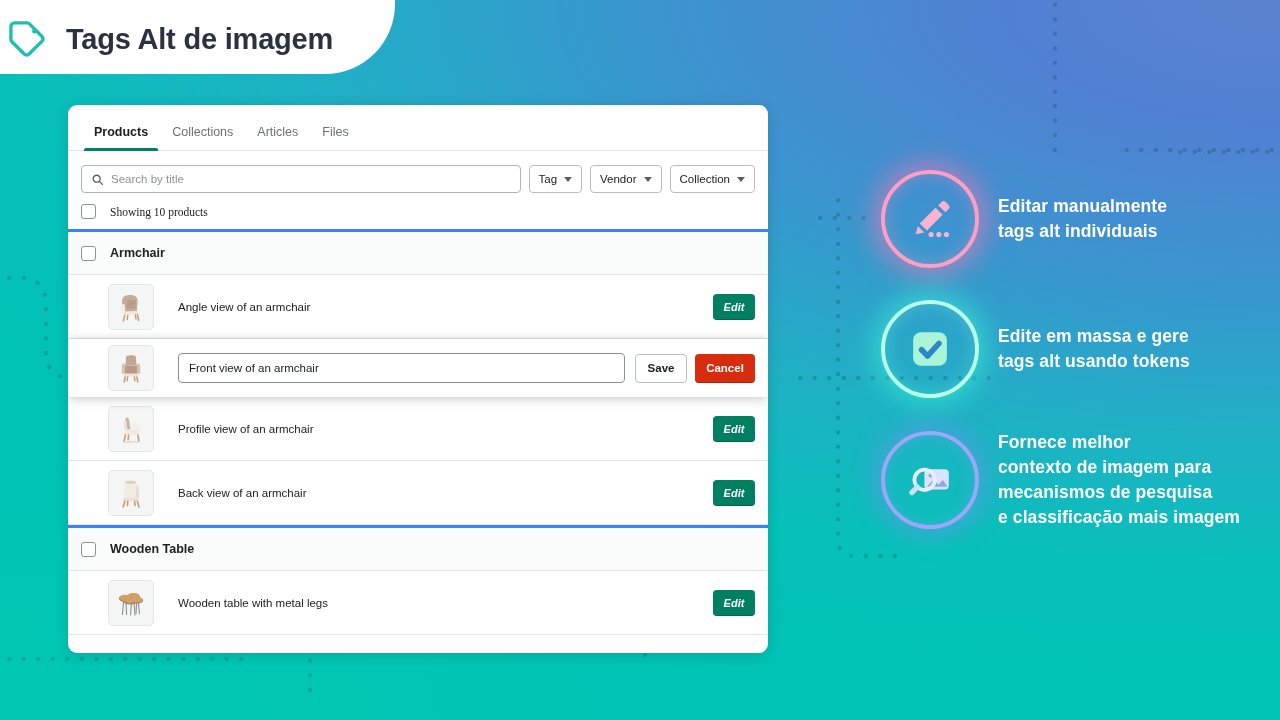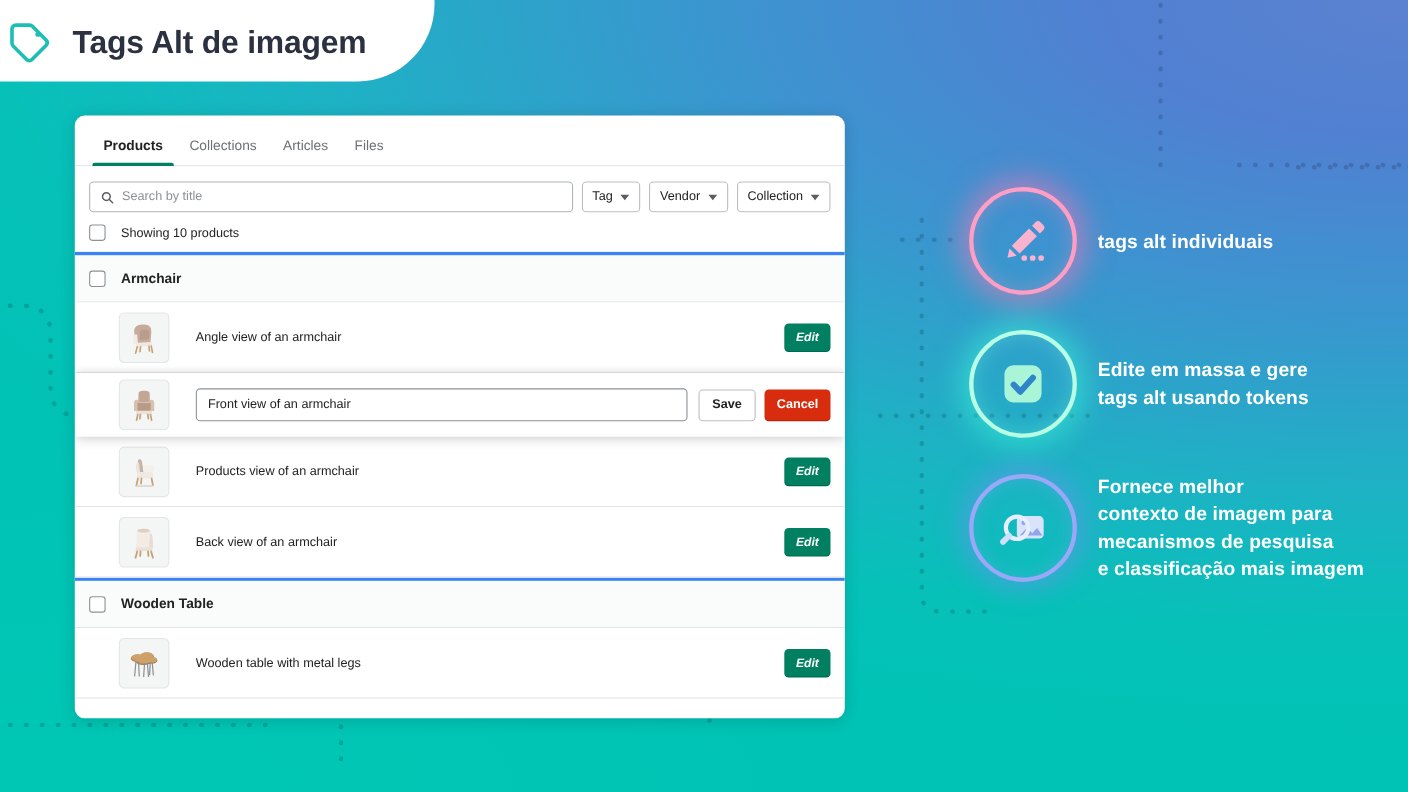--- a/index.html
+++ b/index.html
@@ -100,21 +100,21 @@
 
   .showing-row {
     display: flex; align-items: center; gap: 14px;
     padding: 11px 13px 10px 13px;
   }
   .cbx {
     width: 15px; height: 15px; flex: none;
     border: 1.6px solid #8c9196; border-radius: 3px; background: #fff;
     cursor: pointer;
   }
-  .showing-text { font-size: 11.5px; color: #202223; }
+  .showing-text { font-size: 11.5px; color: #202223; font-family: Liberation Serif, serif; }
 
   
   .group-row {
     display: flex; align-items: center; gap: 14px;
     height: 46px; padding: 0 13px;
     background: #fafbfb;
     border-top: 3px solid #3b82f6;
     border-bottom: 1px solid #e3e5e7;
   }
   .group-name { font-size: 12.5px; font-weight: bold; color: #202223; }
@@ -323,21 +323,21 @@
           <path d="M14.2 11.4c-1.3.4-1.8 2-1.6 4.2l.7 5h3l-.9-9-1.2-.2z" fill="#ece3db"></path>
           <path d="M19 14h8.2c1.2 0 1.8.8 1.8 2.2v4.2h-9.2l-.8-6.4z" fill="#f4efe9"></path>
           <g stroke="#c8a277" stroke-width="1.6" stroke-linecap="round">
             <path d="M14.4 26 13 32.5"></path>
               <path d="M26.8 26 28 32"></path>
               <path d="M17.6 26 17.2 30.6"></path>
           </g>
           <path d="M12 32.8h16" stroke="#ddd2c6" stroke-width="1.2"></path>
         </svg>
       </div>
-      <div class="alt-text">Products view of an armchair</div>
+      <div class="alt-text">Profile view of an armchair</div>
       <div class="edit-btn">Edit</div>
     </div>
 
     <div class="item-row">
       <div class="thumb">
         <svg width="40" height="40" viewBox="0 0 40 40">
           <rect width="40" height="40" fill="#f4f5f5"></rect>
           <path d="M13.5 10c0-1.6 1.6-2.4 5.5-2.4 4.2 0 6.4 1 6.8 3.4l1 13.6H12.8L13.5 10z" fill="#f2ece5"></path>
           <ellipse cx="19.6" cy="9.4" rx="5.6" ry="1.7" fill="#ddd0c3"></ellipse>
           <path d="M25.4 12c1.6.4 2.3 1.8 2.4 4l.4 9h-3.6l.8-13z" fill="#e6dcd2"></path>
@@ -399,20 +399,21 @@
             <path d="M17.9 3.2a1.7 1.7 0 0 1 2.4 0l1.3 1.3a1.7 1.7 0 0 1 0 2.4l-1.6 1.6-3.7-3.7 1.6-1.6z"></path>
             <path d="M14.9 6.1l3.7 3.7-8.2 8.2-3.7-3.7 8.2-8.2z"></path>
             <path d="M5.6 15.6l3.4 3.4-4.4 1 1-4.4z"></path>
             <circle cx="12.6" cy="20.1" r="1.35"></circle>
             <circle cx="16.6" cy="20.1" r="1.35"></circle>
             <circle cx="20.6" cy="20.1" r="1.35"></circle>
           </svg>
         </div>
       </div>
       <div class="feature-text">
+        <div>Editar manualmente</div>
         <div>tags alt individuais</div>
       </div>
     </div>
 
     <div class="feature">
       <div class="glow-wrap">
         <div class="glow-circle g-mint">
           <svg width="46" height="46" viewBox="0 0 24 24">
             <rect x="3.2" y="3.2" width="17.6" height="17.6" rx="4.2" fill="#aaf5d8"></rect>
             <path d="M7.6 12.4l3.1 3.3 6-6.6" fill="none" stroke="#2e86c8" stroke-width="2.9" stroke-linecap="round" stroke-linejoin="round"></path>

